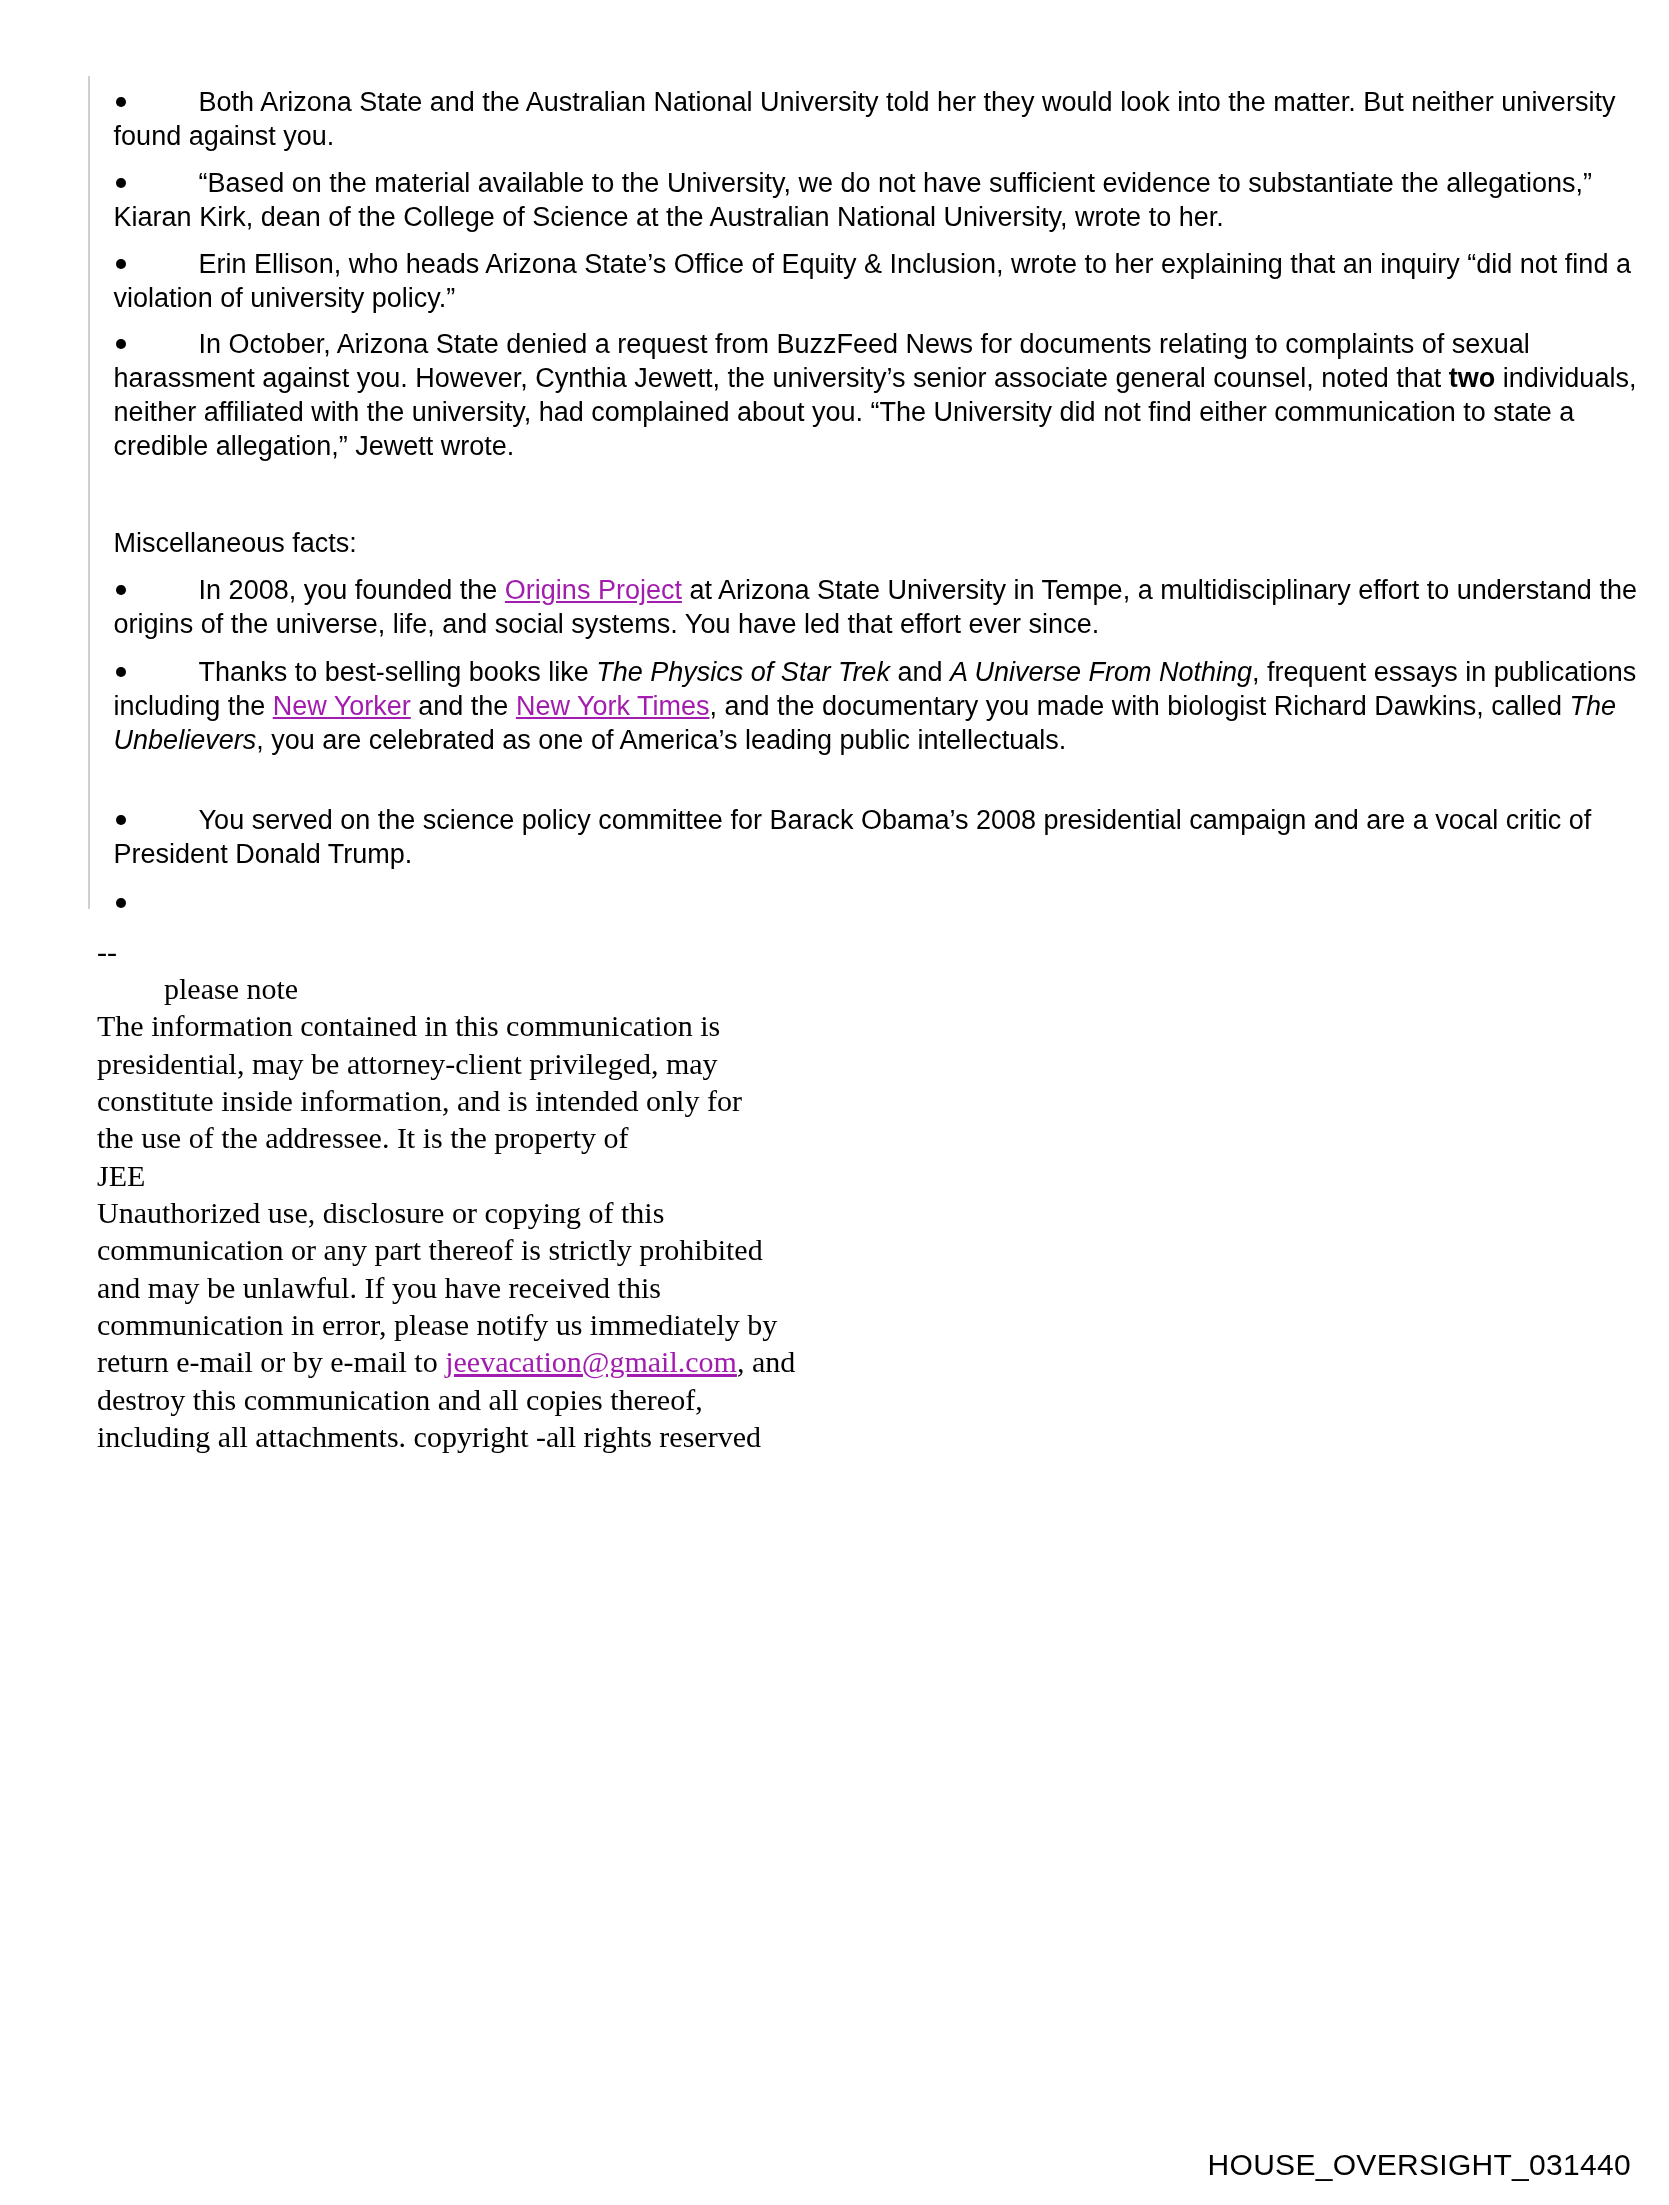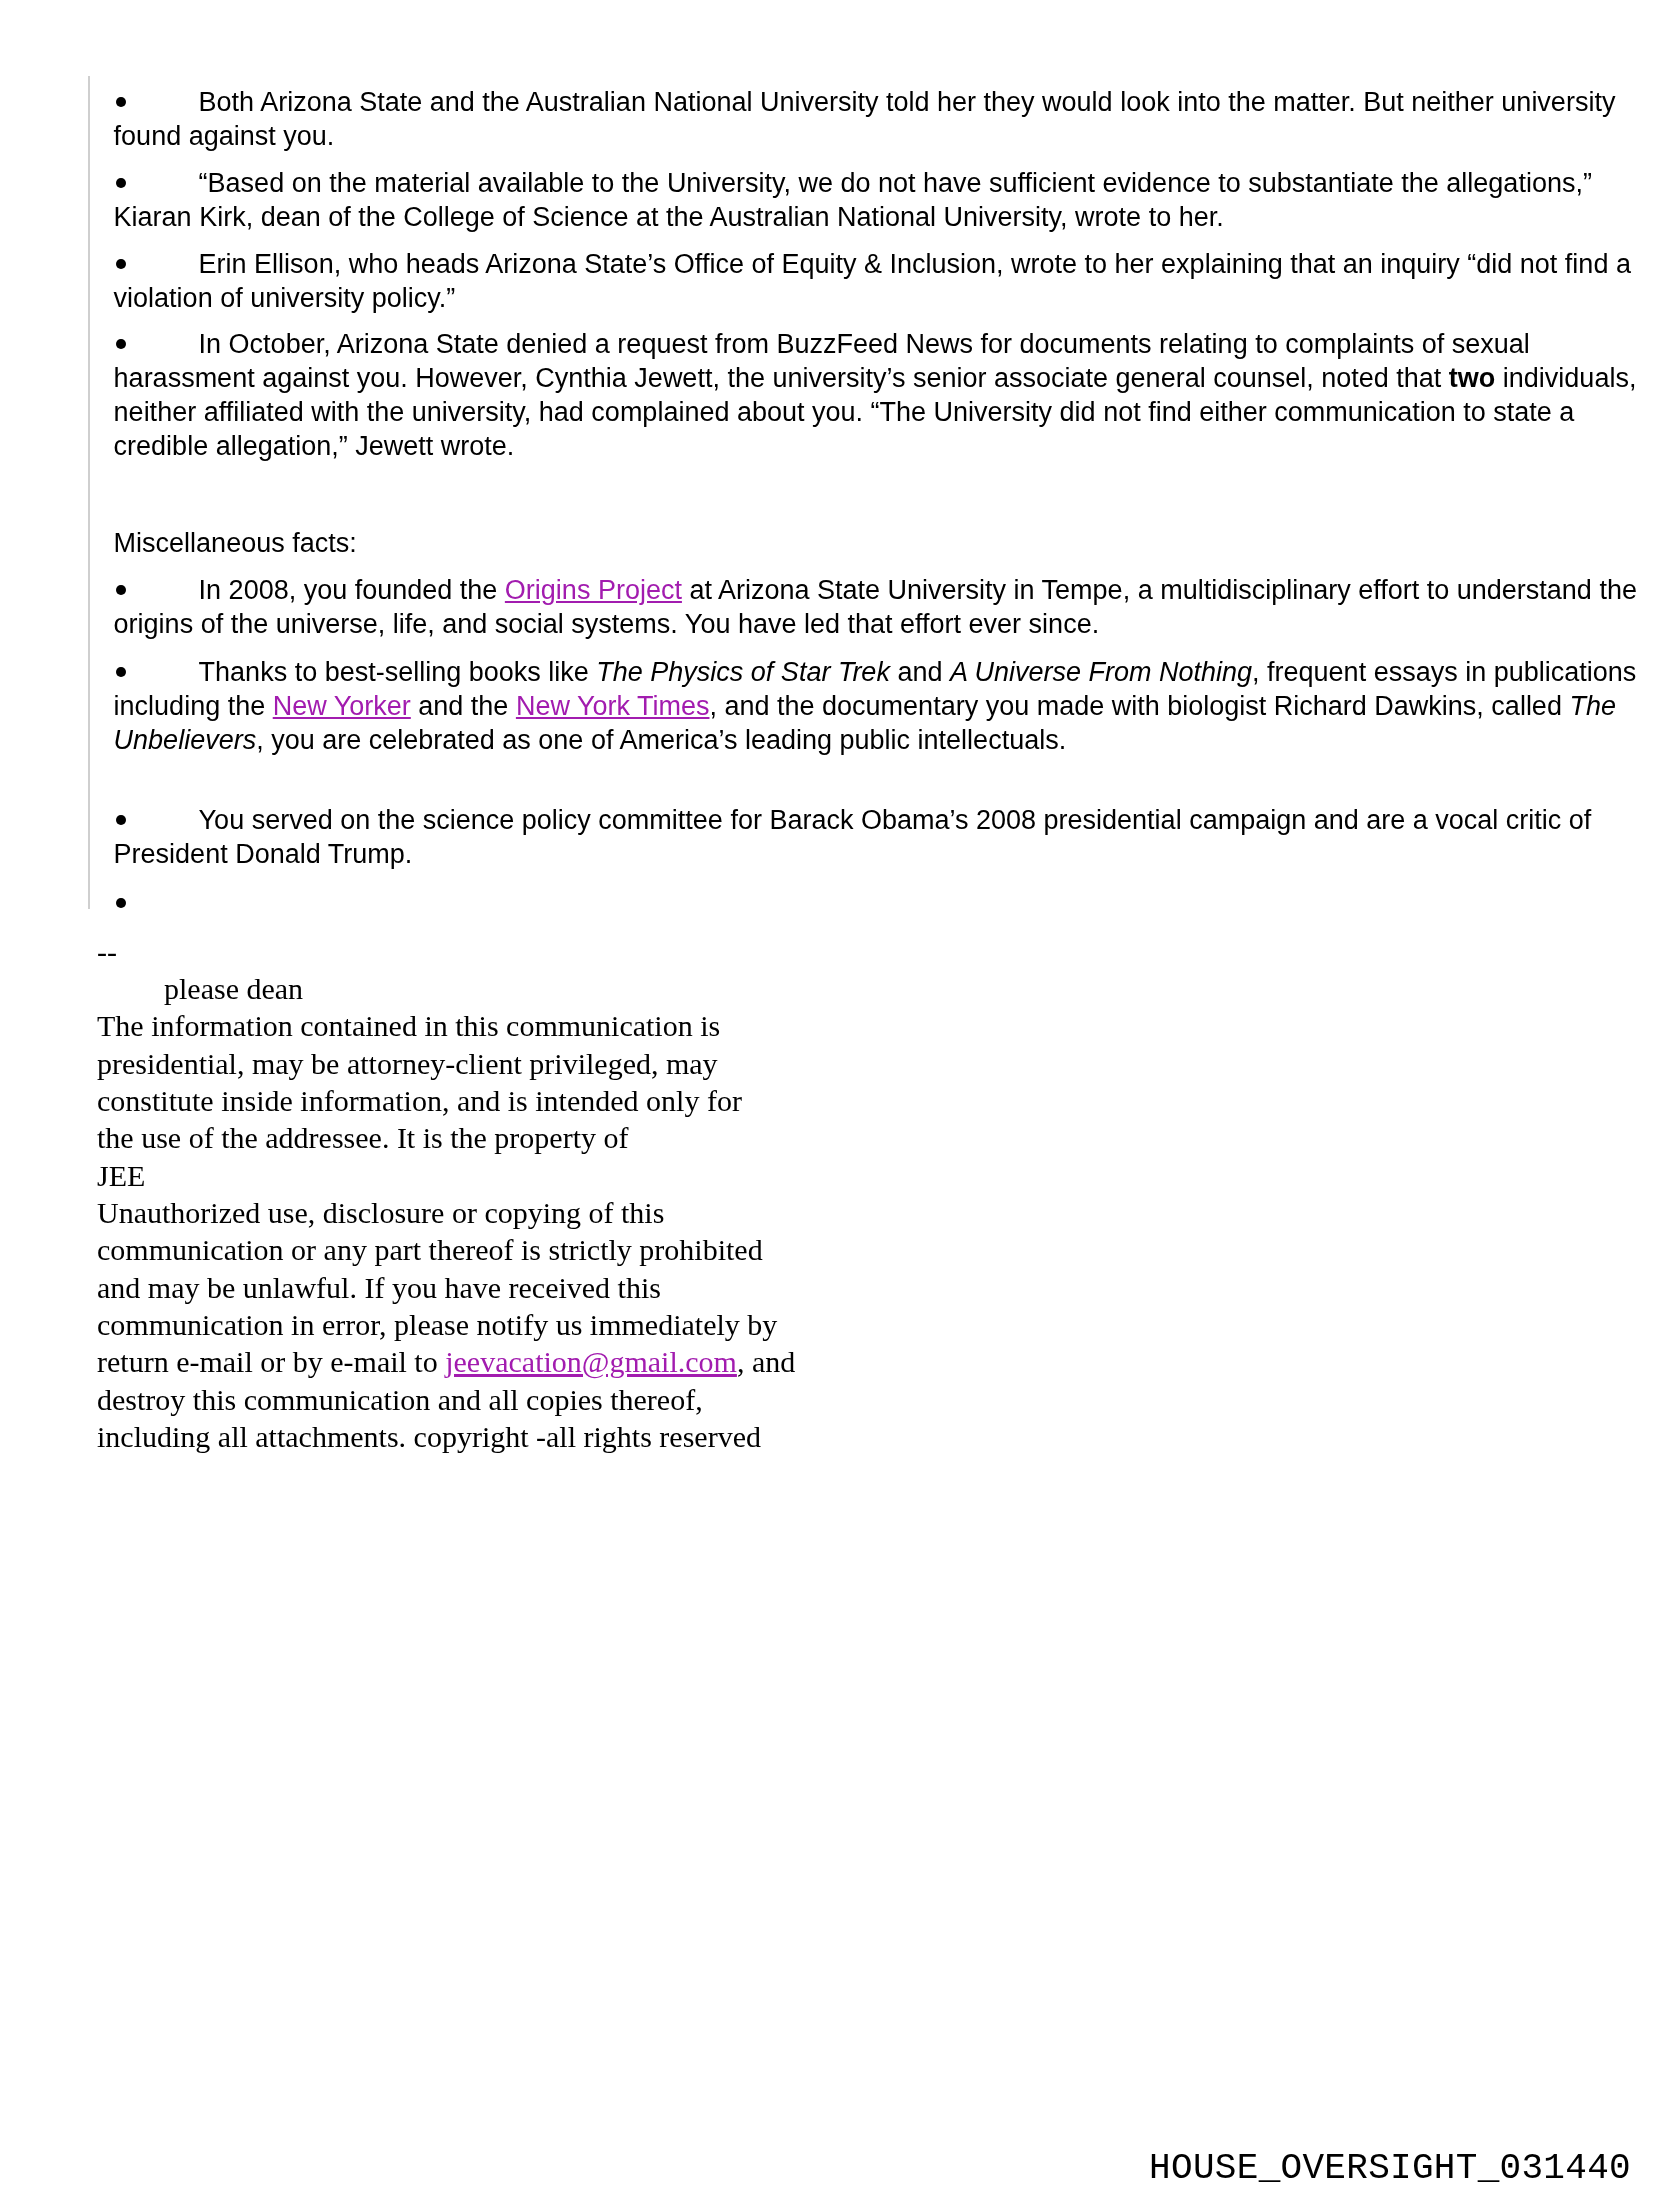--- a/index.html
+++ b/index.html
@@ -7,21 +7,21 @@
   .quote {
     position: absolute; left: 88px; top: 76px; width: 1473px; height: 833px;
     border-left: 2.6px solid #cfcfcf;
   }
   .sans { font-family: "Liberation Sans", sans-serif; font-size: 27px; line-height: 34px; }
   .para { position: absolute; left: 23.6px; width: 1558px; margin: 0; }
   .bullet { display: inline-block; width: 85px; }
   .bullet-dot { display: inline-block; width: 9.8px; height: 9.8px; border-radius: 50%; background: #000; vertical-align: middle; margin-left: 2.6px; position: relative; top: -2px; }
   a.lnk { color: #a21caf; text-decoration: underline; }
   .serif { font-family: "Liberation Serif", serif; font-size: 30px; line-height: 37px; position: absolute; left: 97px; }
-  .footer-id { position: absolute; right: 38px; top: 2148px; font-family: Liberation Mono, monospace; font-size: 36px; letter-spacing: 0.3px; }
+  .footer-id { position: absolute; right: 38px; top: 2148px; font-family: Liberation Sans, sans-serif; font-size: 30px; letter-spacing: 0.3px; }
 </style>
 </head>
 <body>
 
 <div class="quote">
 
   <div id="top-bullets">
       <p class="para sans" style="top: 9.2px;"><span class="bullet"><span class="bullet-dot"></span></span><span>Both Arizona State and the Australian National University told her they would look into the matter. But neither university found against you.</span></p>
       <p class="para sans" style="top: 90px;"><span class="bullet"><span class="bullet-dot"></span></span><span>“Based on the material available to the University, we do not have sufficient evidence to substantiate the allegations,” Kiaran Kirk, dean of the College of Science at the Australian National University, wrote to her.</span></p>
       <p class="para sans" style="top: 171px;"><span class="bullet"><span class="bullet-dot"></span></span><span>Erin Ellison, who heads Arizona State’s Office of Equity &amp; Inclusion, wrote to her explaining that an inquiry “did not find a violation of university policy.”</span></p>
@@ -30,21 +30,21 @@
   <p class="para sans" style="top:450px;">Miscellaneous facts:</p>
   <div id="misc-bullets">
       <p class="para sans" style="top: 497px;"><span class="bullet"><span class="bullet-dot"></span></span><span>In 2008, you founded the </span><a class="lnk">Origins Project</a><span> at Arizona State University in Tempe, a multidisciplinary effort to understand the origins of the universe, life, and social systems. You have led that effort ever since.</span></p>
       <p class="para sans" style="top: 579px;"><span class="bullet"><span class="bullet-dot"></span></span><span>Thanks to best-selling books like </span><i>The Physics of Star Trek</i><span> and </span><i>A Universe From Nothing</i><span>, frequent essays in publications including the </span><a class="lnk">New Yorker</a><span> and the </span><a class="lnk">New York Times</a><span>, and the documentary you made with biologist Richard Dawkins, called </span><i>The Unbelievers</i><span>, you are celebrated as one of America’s leading public intellectuals.</span></p>
       <p class="para sans" style="top: 727px;"><span class="bullet"><span class="bullet-dot"></span></span><span>You served on the science policy committee for Barack Obama’s 2008 presidential campaign and are a vocal critic of President Donald Trump.</span></p>
       <p class="para sans" style="top: 810px;"><span class="bullet"><span class="bullet-dot"></span></span></p>
     </div>
 </div>
 
 <div class="serif" style="top:933px;">--</div>
-<div class="serif" style="top:970px; left:164px;">please dean</div>
+<div class="serif" style="top:970px; left:164px;">please note</div>
 <div id="sig-lines">
     <div class="serif" style="top: 1007px;">The information contained in this communication is</div>
     <div class="serif" style="top: 1045px;">presidential, may be attorney-client privileged, may</div>
     <div class="serif" style="top: 1082px;">constitute inside information, and is intended only for</div>
     <div class="serif" style="top: 1119px;">the use of the addressee. It is the property of</div>
     <div class="serif" style="top: 1157px;">JEE</div>
     <div class="serif" style="top: 1194px;">Unauthorized use, disclosure or copying of this</div>
     <div class="serif" style="top: 1231px;">communication or any part thereof is strictly prohibited</div>
     <div class="serif" style="top: 1269px;">and may be unlawful. If you have received this</div>
     <div class="serif" style="top: 1306px;">communication in error, please notify us immediately by</div>

